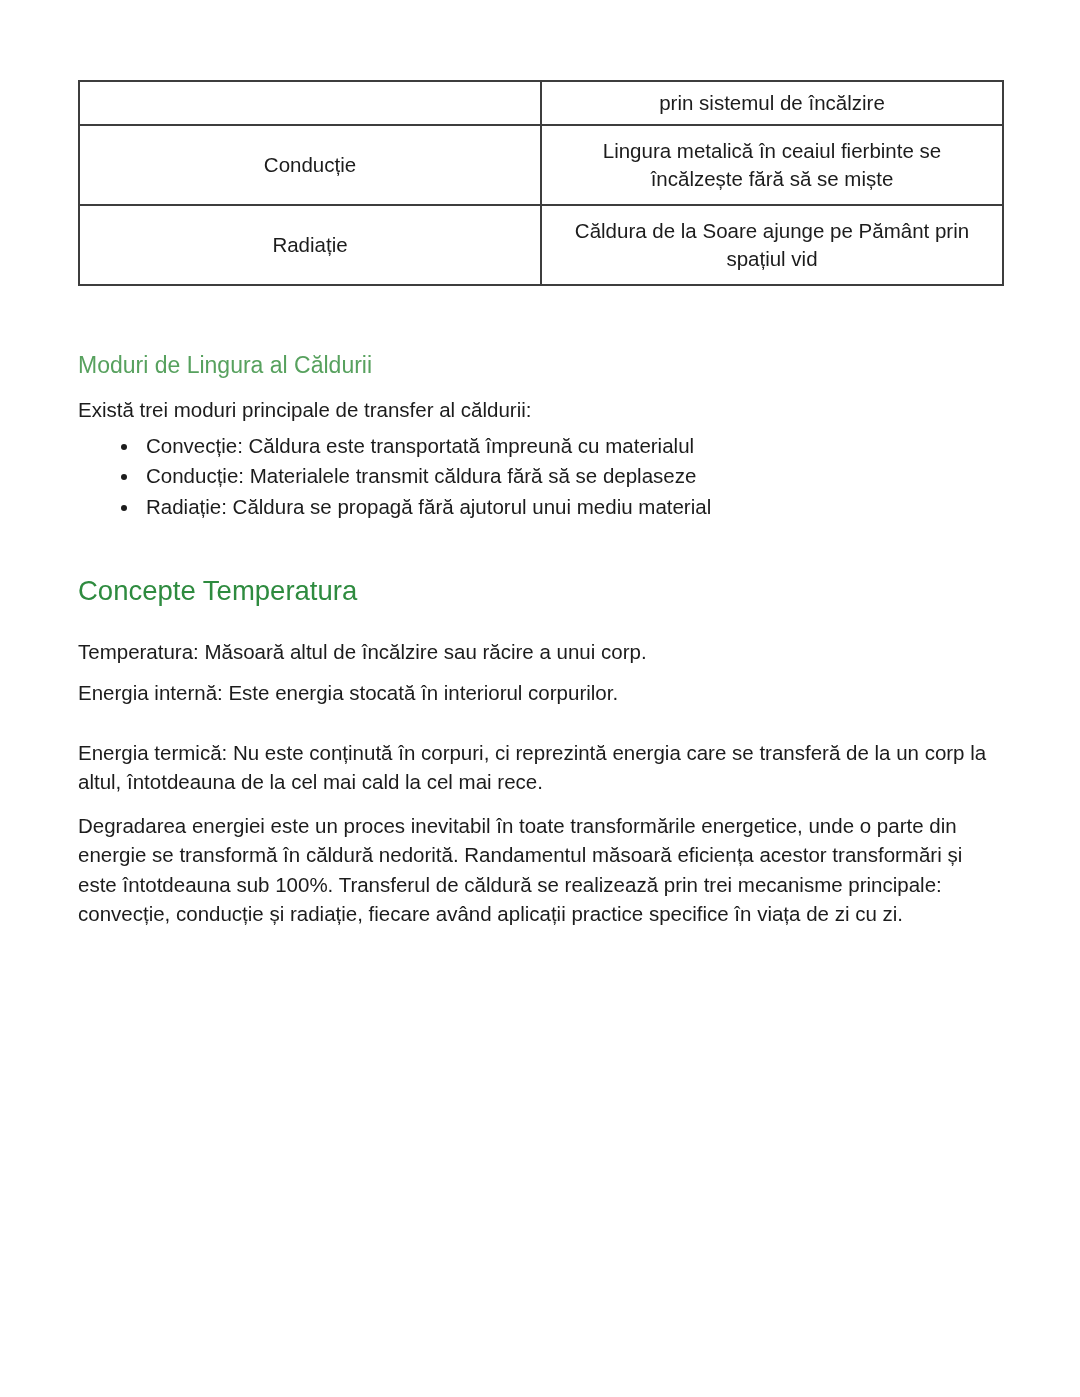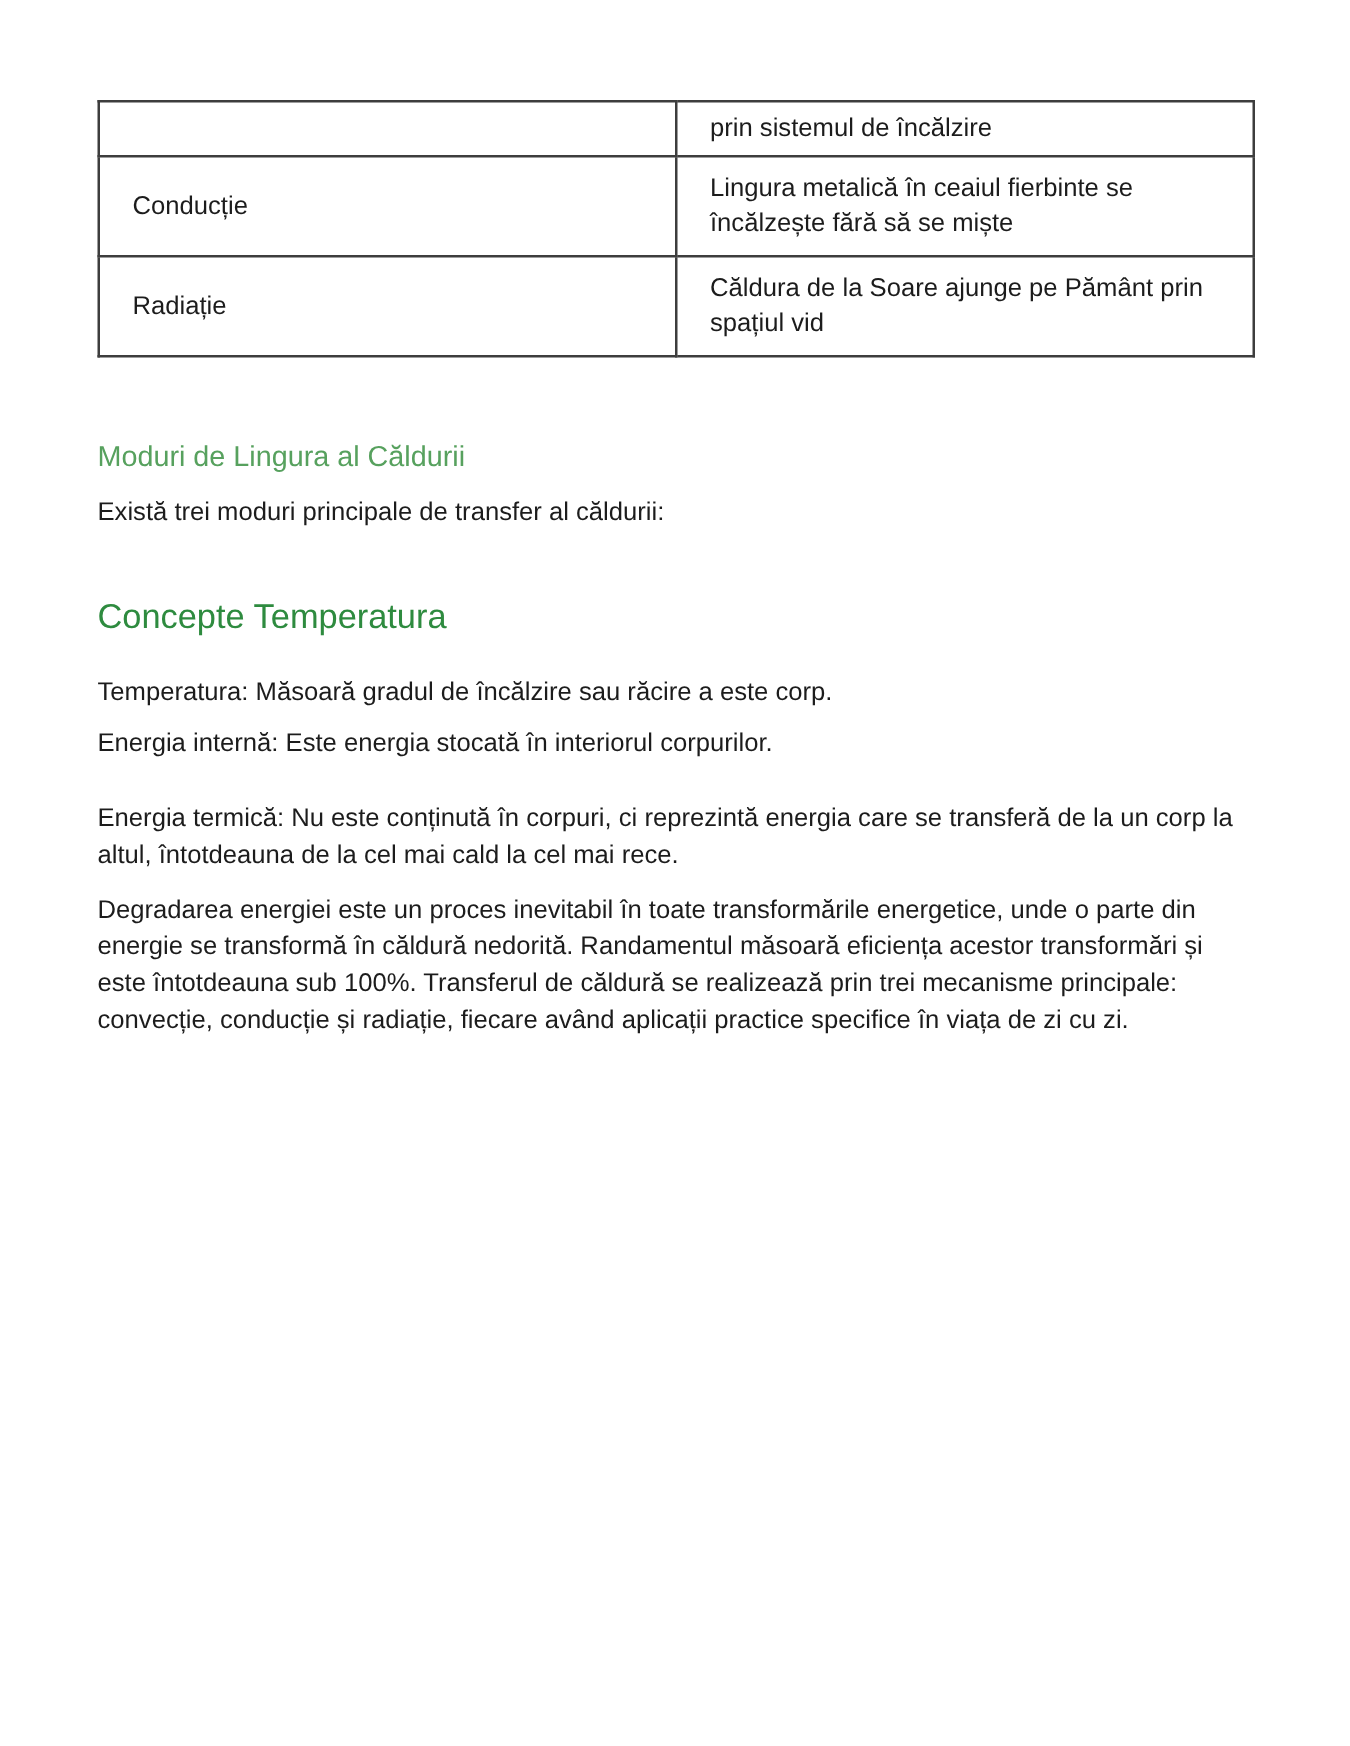--- a/index.html
+++ b/index.html
@@ -19,20 +19,21 @@
     padding: 80px 78px 0 78px;
   }
   
   table.transfer-table {
     border-collapse: collapse;
     table-layout: fixed;
     width: 924px;
   }
   table.transfer-table td {
     border: 2px solid #3d3d3d;
+    text-align: center;
     vertical-align: middle;
     font-size: 20.5px;
     line-height: 1.35;
     padding: 6px 26px;
     box-sizing: border-box;
   }
   table.transfer-table col.c1 { width: 462px; }
   table.transfer-table col.c2 { width: 462px; }
   tr.row-partial td { height: 44px; }
   tr.row-normal td { height: 80px; }
@@ -96,25 +97,30 @@
         <td>Radiație</td>
         <td>Căldura de la Soare ajunge pe Pământ prin spațiul vid</td>
       </tr>
     </tbody>
   </table>
 
   <h3 class="h-small">Moduri de Lingura al Căldurii</h3>
 
   <p class="para tight">Există trei moduri principale de transfer al căldurii:</p>
 
+  <ul class="bullets">
+    <li>Convecție: Căldura este transportată împreună cu materialul</li>
+    <li>Conducție: Materialele transmit căldura fără să se deplaseze</li>
+    <li>Radiație: Căldura se propagă fără ajutorul unui mediu material</li>
+  </ul>
 
   <h2 class="h-large">Concepte Temperatura</h2>
 
 
-  <p class="para" style="margin-top:30px;">Temperatura: Măsoară gradul de încălzire sau răcire a este corp.</p>
+  <p class="para" style="margin-top:30px;">Temperatura: Măsoară altul de încălzire sau răcire a unui corp.</p>
 
   <p class="para" style="margin-top:12px;">Energia internă: Este energia stocată în interiorul corpurilor.</p>
 
   <p class="para" style="margin-top:30px;">Energia termică: Nu este conținută în corpuri, ci reprezintă energia care se transferă de la un corp la altul, întotdeauna de la cel mai cald la cel mai rece.</p>
 
   <p class="para" style="margin-top:14px;">Degradarea energiei este un proces inevitabil în toate transformările energetice, unde o parte din energie se transformă în căldură nedorită. Randamentul măsoară eficiența acestor transformări și este întotdeauna sub 100%. Transferul de căldură se realizează prin trei mecanisme principale: convecție, conducție și radiație, fiecare având aplicații practice specifice în viața de zi cu zi.</p>
 
 </div>
 
 </body></html>

